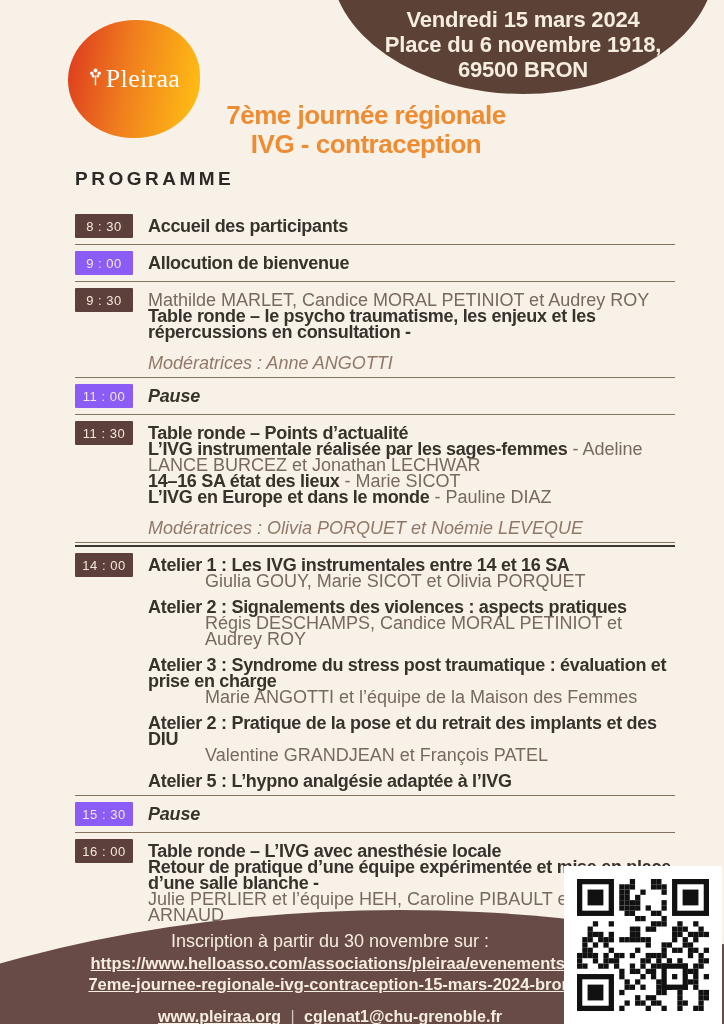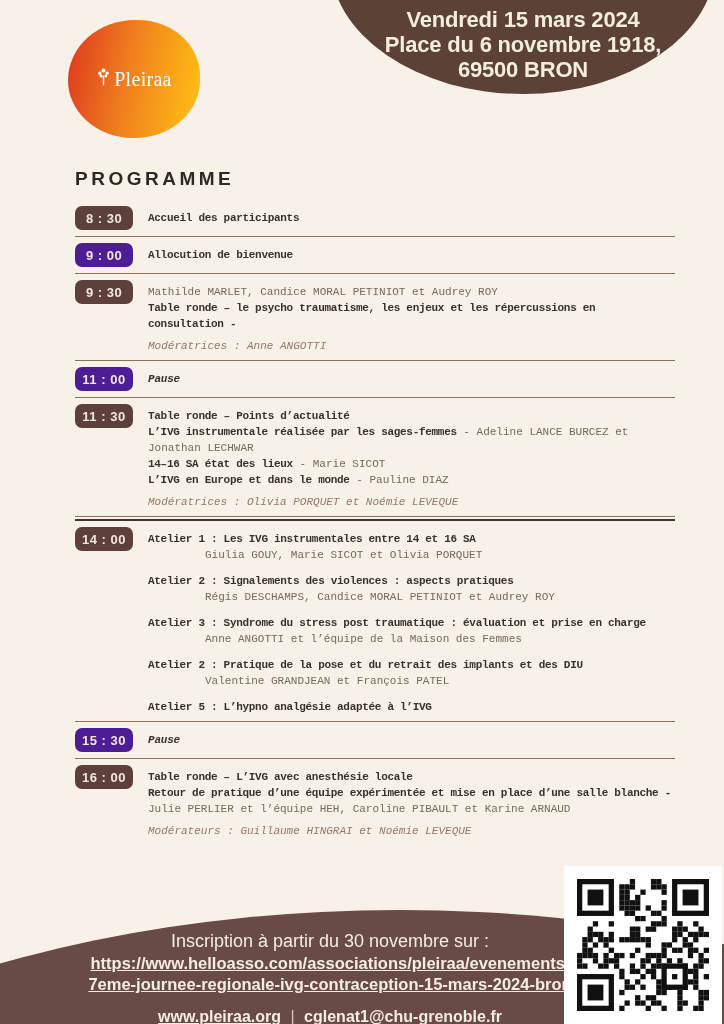--- a/index.html
+++ b/index.html
@@ -4,48 +4,48 @@
 <style>
   html,body{margin:0;padding:0;background:#e8e4da;}
   .page{position:relative;width:724px;height:1024px;background:#F7F1E7;overflow:hidden;
         font-family:"Liberation Sans",sans-serif;}
 
   
   .logo{position:absolute;left:68px;top:20px;width:132px;height:118px;
         border-radius:52% 48% 50% 50%;
         background:linear-gradient(100deg,#DD3A1E 2%,#F07E1E 45%,#FFBE14 96%);
         display:flex;align-items:center;justify-content:center;gap:3px;}
-  .brand{color:#fff;font-family:"Liberation Serif",serif;font-size:20px;letter-spacing:.3px;}
+  .brand{color:#fff;font-family:"Liberation Serif",serif;font-size:26px;letter-spacing:.3px;}
   .flower{display:flex;margin-top:-4px;}
 
   .date-bubble{position:absolute;left:330px;top:-172px;width:386px;height:266px;
         border-radius:50%;background:#5C4136;color:#F5EDDF;
         display:flex;flex-direction:column;justify-content:flex-end;align-items:center;
         padding-bottom:12px;box-sizing:border-box;text-align:center;}
   .bubble-line{font-weight:bold;font-size:22px;line-height:25px;letter-spacing:-.2px;}
 
   .event-title{position:absolute;left:170px;top:101px;width:392px;text-align:center;
         color:#EE8C33;font-weight:bold;}
   .title-line{font-size:26px;line-height:29px;letter-spacing:-.5px;}
 
   
   .programme{position:absolute;left:75px;top:168px;width:600px;}
   .prog-heading{font-size:19px;font-weight:bold;color:#2D2926;letter-spacing:3.5px;
-        margin-bottom:12px;}
+        margin-bottom:20px;}
   .prog-row{display:flex;gap:15px;padding:4px 0;}
-  .time-badge{min-width:58px;max-width:58px;height:24px;border-radius:7px;
+  .time-badge{min-width:58px;max-width:58px;height:24px;border-radius:1px;
         display:flex;align-items:center;justify-content:center;
-        font-weight:bold;font-size:13px;color:#F2E8D9;letter-spacing:.5px;}
+        font-weight:normal;font-size:13px;color:#F2E8D9;letter-spacing:.5px;}
   .badge-dark{background:#5D403C;}
-  .badge-tan{background:#4c1d95;}
+  .badge-tan{background:#8b5cf6;}
   .row-content{flex:1;padding-top:4px;}
-  .line{font-size:11px;line-height:16px;font-family:Liberation Mono, monospace;}
+  .line{font-size:18px;line-height:16px;}
   .line.indent{padding-left:57px;}
   .line.gap{margin-top:10px;}
-  .line.mtop{margin-top:6px;}
+  .line.mtop{margin-top:15px;}
   .s-bold{font-weight:bold;color:#38322C;letter-spacing:-.3px;}
   .s-bolditalic{font-weight:bold;font-style:italic;color:#38322C;letter-spacing:-.2px;}
   .s-normal{color:#77695D;}
   .s-plain{color:#4A443E;}
   .s-italic{font-style:italic;color:#91796A;}
   .sep{border:none;border-top:1px solid #786450;margin:2px 0;opacity:.9;}
   .sep-dark{border-top:2px solid #3A3632;opacity:1;}
 
   
   .footer-shape{position:absolute;left:-400px;top:910px;width:1600px;height:800px;
@@ -82,20 +82,24 @@
     </span>
     <span class="brand">Pleiraa</span>
   </div>
 
   <div class="date-bubble">
     <div class="bubble-line">Vendredi 15 mars 2024</div>
     <div class="bubble-line">Place du 6 novembre 1918,</div>
     <div class="bubble-line">69500 BRON</div>
   </div>
 
+  <div class="event-title">
+    <div class="title-line">7ème journée régionale</div>
+    <div class="title-line">IVG - contraception</div>
+  </div>
 
   <div class="programme">
     <div class="prog-heading">PROGRAMME</div>
     <div>
         <div class="prog-row">
           <div class="time-badge badge-dark">8 : 30</div>
           <div class="row-content">
             <div class="line"><span class="s-bold">Accueil des participants</span></div>
           </div>
         </div>
@@ -136,21 +140,21 @@
         <div class="sep"></div>
         <div class="sep sep-dark"></div>
         <div class="prog-row">
           <div class="time-badge badge-dark">14 : 00</div>
           <div class="row-content">
             <div class="line"><span class="s-bold">Atelier 1 : Les IVG instrumentales entre 14 et 16 SA</span></div>
             <div class="line indent"><span class="s-normal">Giulia GOUY, Marie SICOT et Olivia PORQUET</span></div>
             <div class="line gap"><span class="s-bold">Atelier 2 : Signalements des violences : aspects pratiques</span></div>
             <div class="line indent"><span class="s-normal">Régis DESCHAMPS, Candice MORAL PETINIOT et Audrey ROY</span></div>
             <div class="line gap"><span class="s-bold">Atelier 3 : Syndrome du stress post traumatique : évaluation et prise en charge</span></div>
-            <div class="line indent"><span class="s-normal">Anne ANGOTTI et l’équipe de la Maison des Femmes</span></div>
+            <div class="line indent"><span class="s-normal">Marie ANGOTTI et l’équipe de la Maison des Femmes</span></div>
             <div class="line gap"><span class="s-bold">Atelier 2 : Pratique de la pose et du retrait des implants et des DIU</span></div>
             <div class="line indent"><span class="s-normal">Valentine GRANDJEAN et François PATEL</span></div>
             <div class="line gap"><span class="s-bold">Atelier 5 : L’hypno analgésie adaptée à l’IVG</span></div>
           </div>
         </div>
         <div class="sep"></div>
         <div class="prog-row">
           <div class="time-badge badge-tan">15 : 30</div>
           <div class="row-content">
             <div class="line"><span class="s-bolditalic">Pause</span></div>

